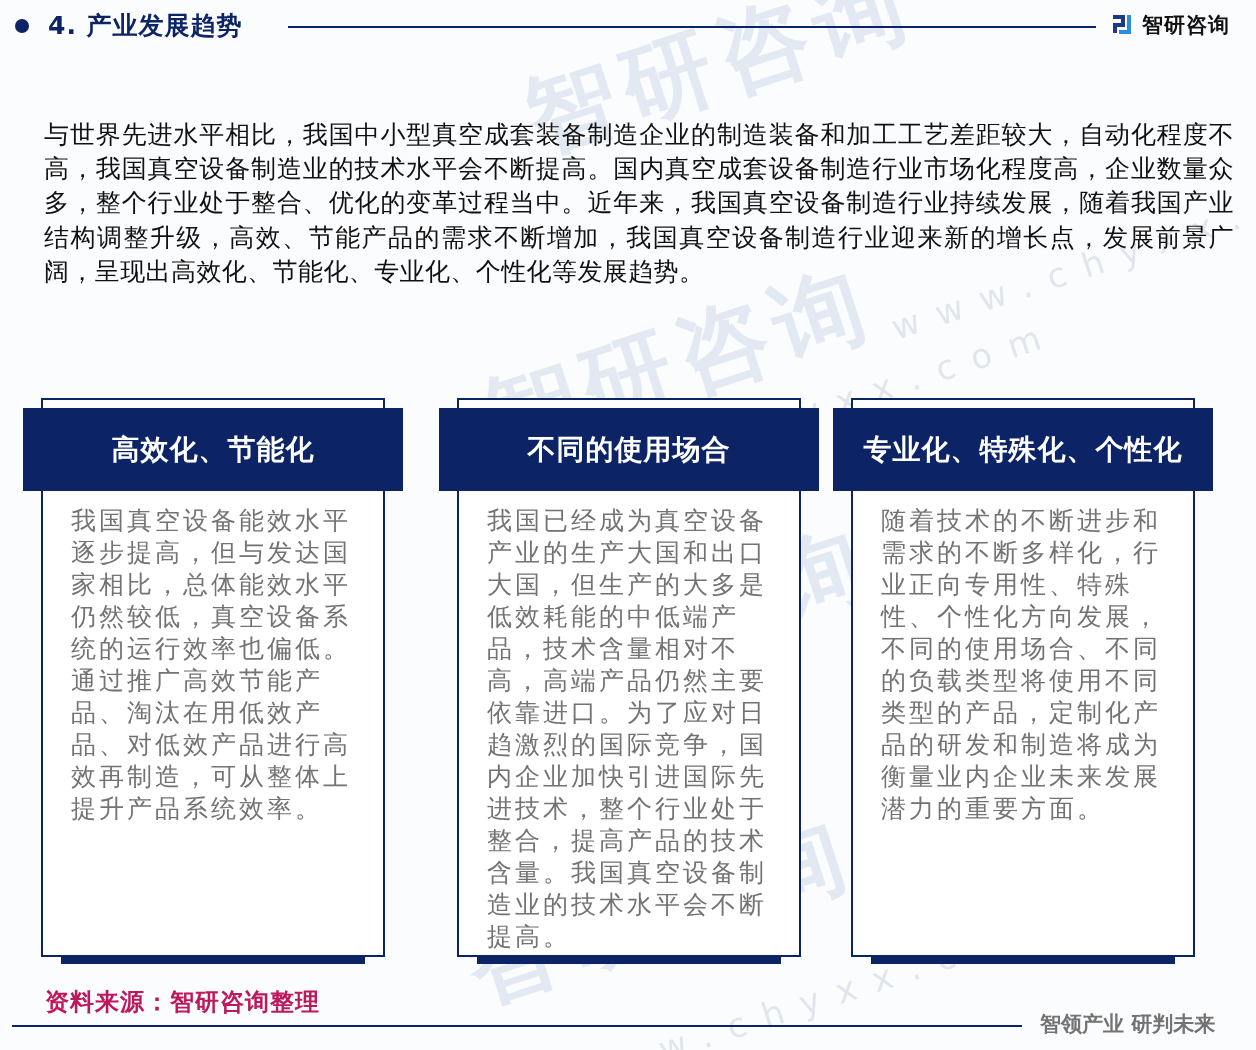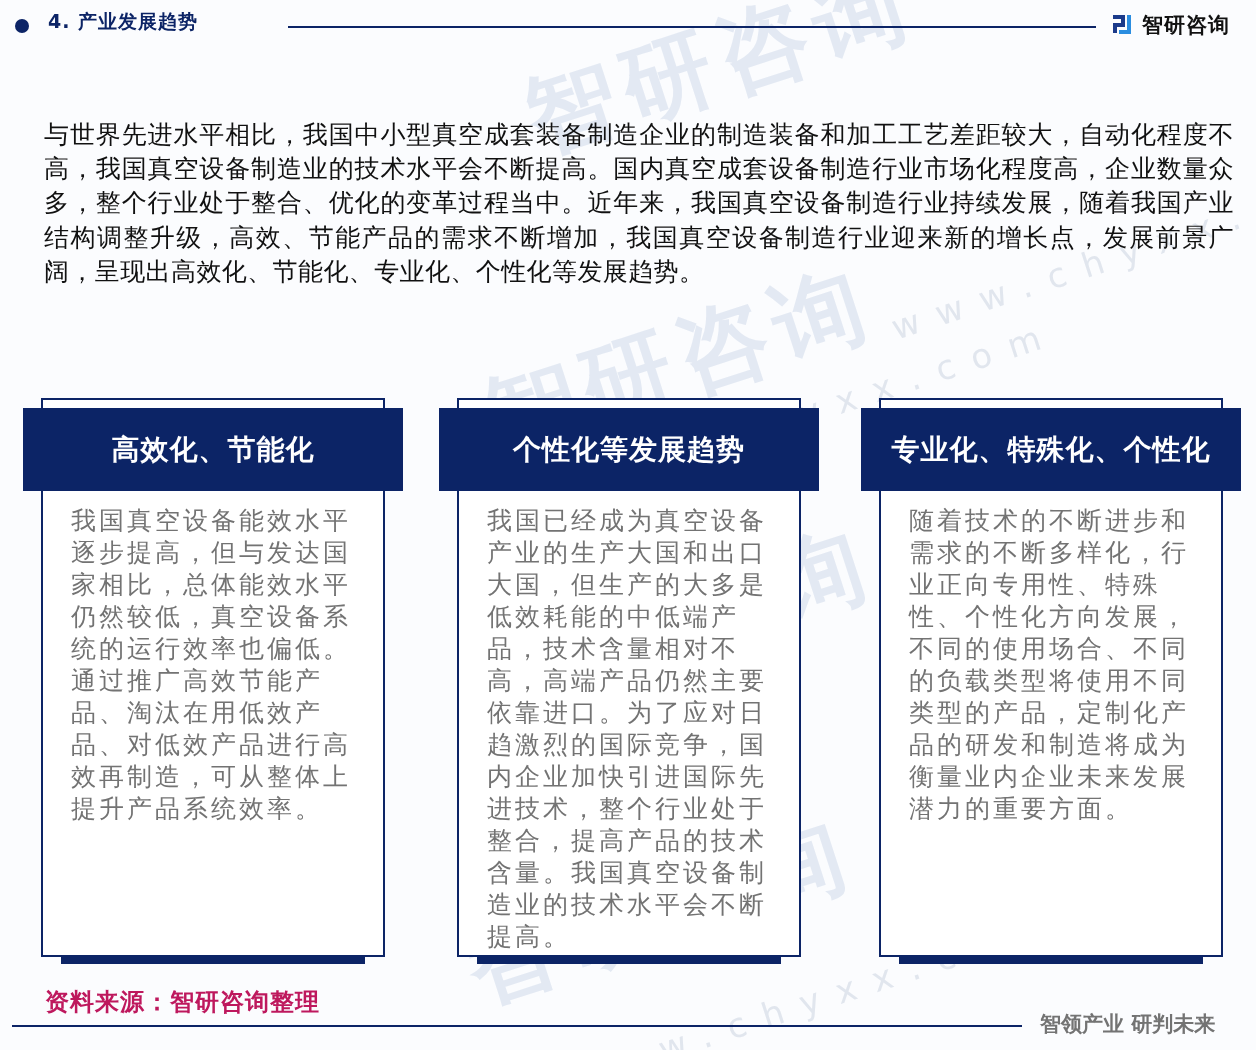--- a/index.html
+++ b/index.html
@@ -23,21 +23,21 @@
       transform: rotate(-18deg); white-space: nowrap; pointer-events: none; z-index: 0;
     }
 
     
     .top-bar { position: absolute; left: 0; top: 0; width: 1256px; height: 50px; z-index: 2; }
     .section-dot {
       position: absolute; left: 15px; top: 19px; width: 14px; height: 14px;
       border-radius: 50%; background: #0c2466;
     }
     .section-title {
-      position: absolute; left: 48px; top: 9px; font-size: 19px; font-weight: bold;
+      position: absolute; left: 48px; top: 9px; font-size: 25px; font-weight: bold;
       color: #0c2466; letter-spacing: 1px;
     }
     .top-line {
       position: absolute; left: 288px; top: 26px; width: 808px; height: 2px; background: #0c2466;
     }
     .brand { position: absolute; left: 1112px; top: 11px; display: flex; align-items: center; gap: 8px; }
     .brand-logo { width: 22px; height: 24px; position: relative; }
     .brand-logo .b1 { position:absolute; left:1px; top:2px; width:12px; height:4px; background:#1b3a8a; }
     .brand-logo .b2 { position:absolute; left:9px; top:2px; width:4px; height:12px; background:#1b3a8a; }
     .brand-logo .b3 { position:absolute; left:1px; top:10px; width:12px; height:4px; background:#1b3a8a; }
@@ -137,26 +137,26 @@
 
   <div class="card" style="left:23px;">
     <div class="card-tab"></div>
     <div class="card-head">高效化、节能化</div>
     <div class="card-body">我国真空设备能效水平逐步提高，但与发达国家相比，总体能效水平仍然较低，真空设备系统的运行效率也偏低。通过推广高效节能产品、淘汰在用低效产品、对低效产品进行高效再制造，可从整体上提升产品系统效率。</div>
     <div class="card-foot"></div>
   </div>
 
   <div class="card" style="left:439px;">
     <div class="card-tab"></div>
-    <div class="card-head">个性化等发展趋势</div>
+    <div class="card-head">不同的使用场合</div>
     <div class="card-body">我国已经成为真空设备产业的生产大国和出口大国，但生产的大多是低效耗能的中低端产品，技术含量相对不高，高端产品仍然主要依靠进口。为了应对日趋激烈的国际竞争，国内企业加快引进国际先进技术，整个行业处于整合，提高产品的技术含量。我国真空设备制造业的技术水平会不断提高。</div>
     <div class="card-foot"></div>
   </div>
 
-  <div class="card" style="left:861px;">
+  <div class="card" style="left:833px;">
     <div class="card-tab"></div>
     <div class="card-head">专业化、特殊化、个性化</div>
     <div class="card-body">随着技术的不断进步和需求的不断多样化，行业正向专用性、特殊性、个性化方向发展，不同的使用场合、不同的负载类型将使用不同类型的产品，定制化产品的研发和制造将成为衡量业内企业未来发展潜力的重要方面。</div>
     <div class="card-foot"></div>
   </div>
 
   <div class="source">资料来源：智研咨询整理</div>
   <div class="bottom-line"></div>
   <div class="slogan">智领产业 研判未来</div>
 

